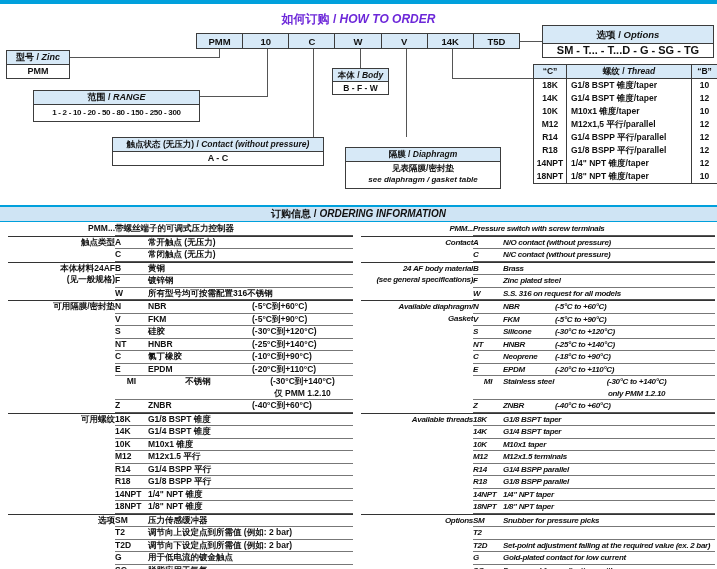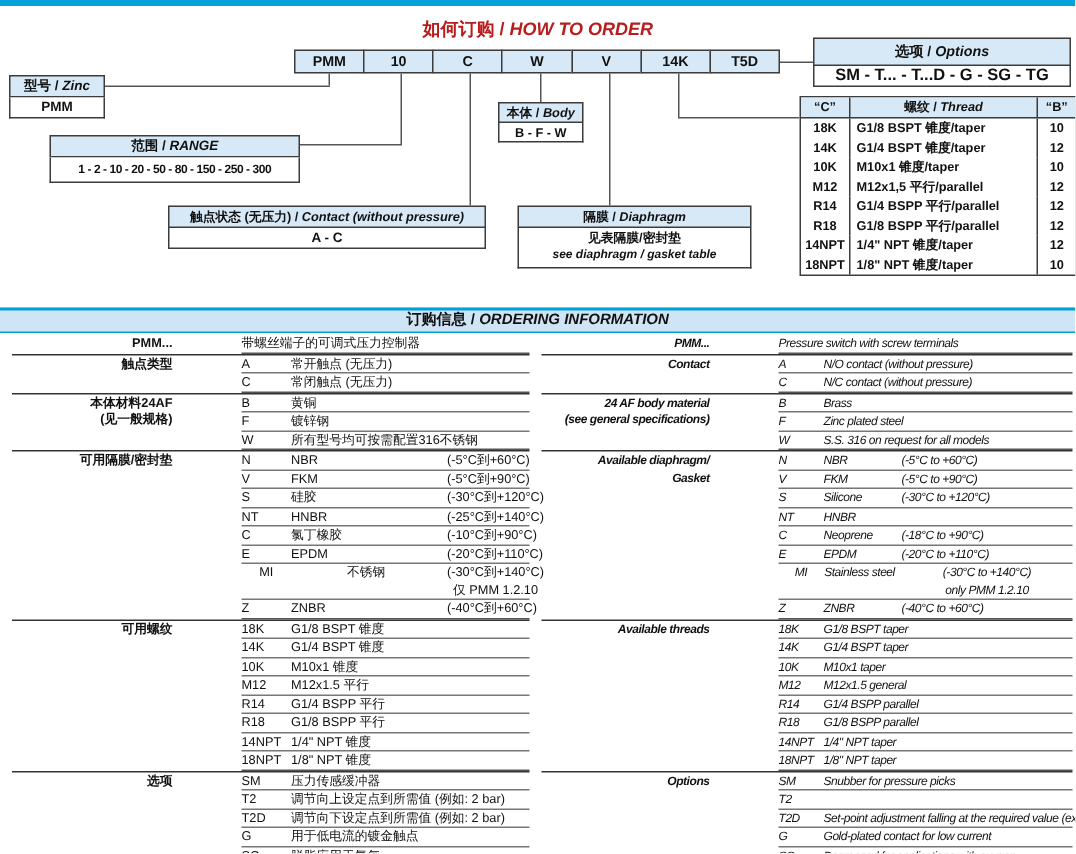--- a/index.html
+++ b/index.html
@@ -1,20 +1,20 @@
 <!DOCTYPE html>
 <html><head>
 <meta charset="utf-8">
 <style>
   html,body{margin:0;padding:0;background:#fff;}
   #page{position:relative;width:717px;height:569px;background:#fff;overflow:hidden;
         font-family:"Liberation Sans","DejaVu Sans",sans-serif;color:#111;}
   .abs{position:absolute;}
   #topbar{left:0;top:0;width:717px;height:4px;background:#00a0dc;}
-  #hto-title{left:0;top:11px;width:717px;text-align:center;font-size:12px;font-weight:bold;color:#b91c1c;}
+  #hto-title{left:0;top:11px;width:717px;text-align:center;font-size:12px;font-weight:bold;color:#6d28d9;}
   #hto-title i{font-style:italic;}
   
   #partrow{left:196px;top:33px;width:324px;height:16px;display:flex;}
   .pcell{flex:1;border:1px solid #3c3c3c;margin-left:-1px;background:#d7e9f7;
          font-size:9.5px;font-weight:bold;text-align:center;line-height:15px;}
   .pcell:first-child{margin-left:0;}
   
   .conn{background:#555;}
   
   .cbox{position:absolute;}
@@ -35,21 +35,21 @@
   
   .half{position:absolute;top:223px;border-bottom:2.5px solid #111;font-size:8.5px;}
   #half-zh{left:8px;width:345px;}
   #half-en{left:361px;width:354px;font-style:italic;font-size:8px;letter-spacing:-0.3px;}
   .og-group{display:flex;border-top:1px solid #333;}
   .og-group:first-child{border-top:none;}
   .og-label{width:107px;flex:none;font-weight:bold;line-height:11.5px;white-space:nowrap;text-align:right;}
   #half-en .og-label{width:112px;}
   .og-rows{flex:1;min-width:0;}
   .og-row{display:flex;height:11.5px;line-height:11.5px;border-bottom:1px solid #777;
-          font-weight:normal;white-space:nowrap;margin-left:46px;}
+          font-weight:bold;white-space:nowrap;}
   .og-rows .og-row:last-child{border-bottom:1px solid #555;}
   .og-row.tall{height:23px;text-align:center;}
   .og-row.tall .og-temp div{line-height:11.5px;}
   .og-code{width:33px;flex:none;}
   #half-en .og-code{width:30px;}
   .og-desc{min-width:100px;padding-right:4px;}
   #half-en .og-desc{min-width:48px;}
   .og-temp{flex:1;}
   .og-span{padding-left:0;}
 </style>
@@ -95,21 +95,21 @@
   <div class="cbox" style="left:112px;top:137px;width:212px;">
     <div class="hd biling" style="font-size:8.5px;height:13px;line-height:13px;">触点状态 (无压力) / <i>Contact (without pressure)</i></div>
     <div class="vl" style="font-size:9px;height:13px;line-height:13px;">A - C</div>
   </div>
 
   <div class="cbox" style="left:332px;top:68px;width:57px;border-radius:12px;">
     <div class="hd biling" style="font-size:8.5px;height:12px;line-height:12px;">本体 / <i>Body</i></div>
     <div class="vl" style="font-size:8.5px;height:12px;line-height:12px;">B - F - W</div>
   </div>
 
-  <div class="cbox" style="left:345px;top:137px;width:156px;">
+  <div class="cbox" style="left:345px;top:147px;width:156px;">
     <div class="hd biling" style="font-size:8.5px;height:13px;line-height:13px;">隔膜 / <i>Diaphragm</i></div>
     <div class="vl" style="font-size:8.5px;height:25px;padding-top:1px;">
       <div>见表隔膜/密封垫</div>
       <div style="font-style:italic;font-size:8px;">see diaphragm / gasket table</div>
     </div>
   </div>
 
   <div class="cbox" style="left:542px;top:25px;width:172px;">
     <div class="hd biling" style="font-size:9.5px;height:17px;line-height:17px;">选项 / <i>Options</i></div>
     <div class="vl" style="font-size:11px;height:13px;line-height:13px;">SM - T... - T...D - G - SG - TG</div>
@@ -416,20 +416,21 @@
             <span class="og-temp">(-5°C to +90°C)</span>
           </div>
           <div class="og-row">
             <span class="og-code">S</span>
             <span class="og-desc">Silicone</span>
             <span class="og-temp">(-30°C to +120°C)</span>
           </div>
           <div class="og-row">
             <span class="og-code">NT</span>
             <span class="og-desc">HNBR</span>
+            <span class="og-temp">(-25°C to +140°C)</span>
           </div>
           <div class="og-row">
             <span class="og-code">C</span>
             <span class="og-desc">Neoprene</span>
             <span class="og-temp">(-18°C to +90°C)</span>
           </div>
           <div class="og-row">
             <span class="og-code">E</span>
             <span class="og-desc">EPDM</span>
             <span class="og-temp">(-20°C to +110°C)</span>
@@ -464,21 +465,21 @@
             <span class="og-desc">G1/4 BSPT taper</span>
             <span class="og-temp"></span>
           </div>
           <div class="og-row">
             <span class="og-code">10K</span>
             <span class="og-desc">M10x1 taper</span>
             <span class="og-temp"></span>
           </div>
           <div class="og-row">
             <span class="og-code">M12</span>
-            <span class="og-desc">M12x1.5 general</span>
+            <span class="og-desc">M12x1.5 terminals</span>
             <span class="og-temp"></span>
           </div>
           <div class="og-row">
             <span class="og-code">R14</span>
             <span class="og-desc">G1/4 BSPP parallel</span>
             <span class="og-temp"></span>
           </div>
           <div class="og-row">
             <span class="og-code">R18</span>
             <span class="og-desc">G1/8 BSPP parallel</span>

